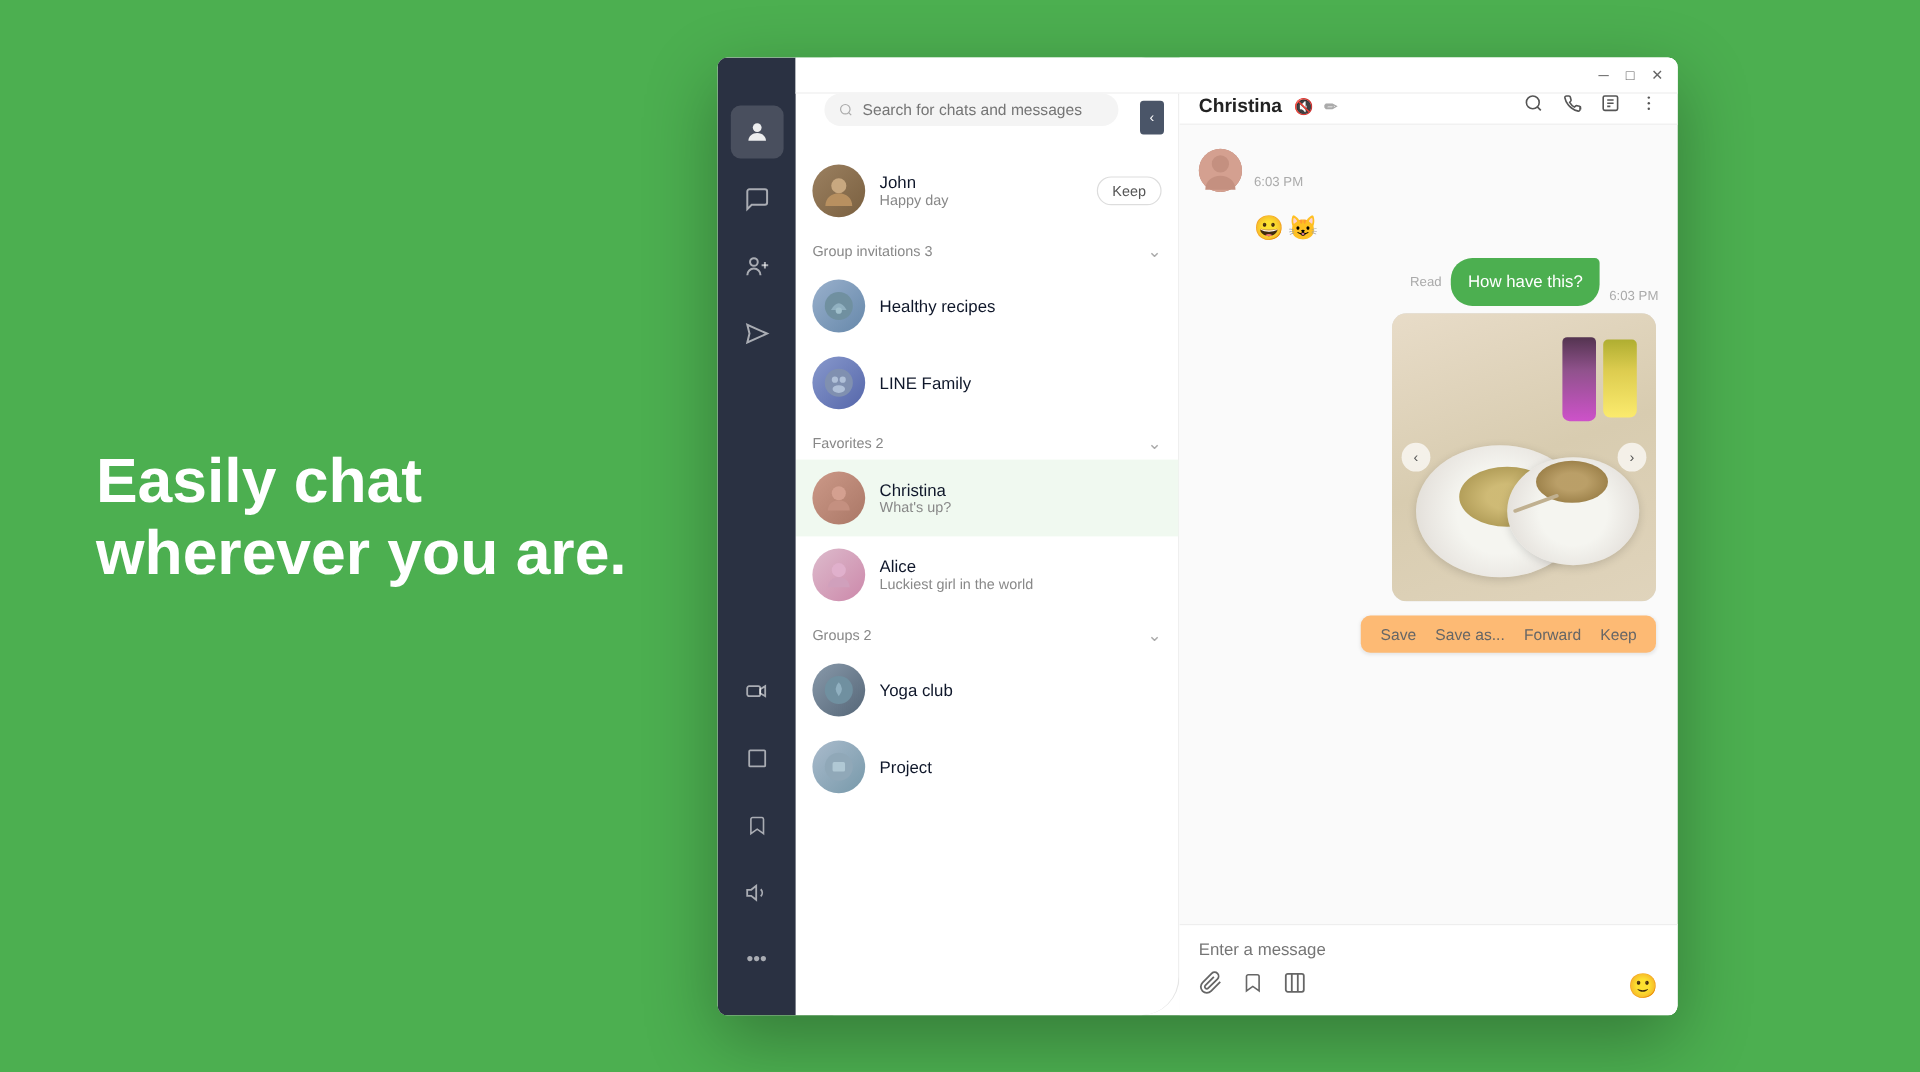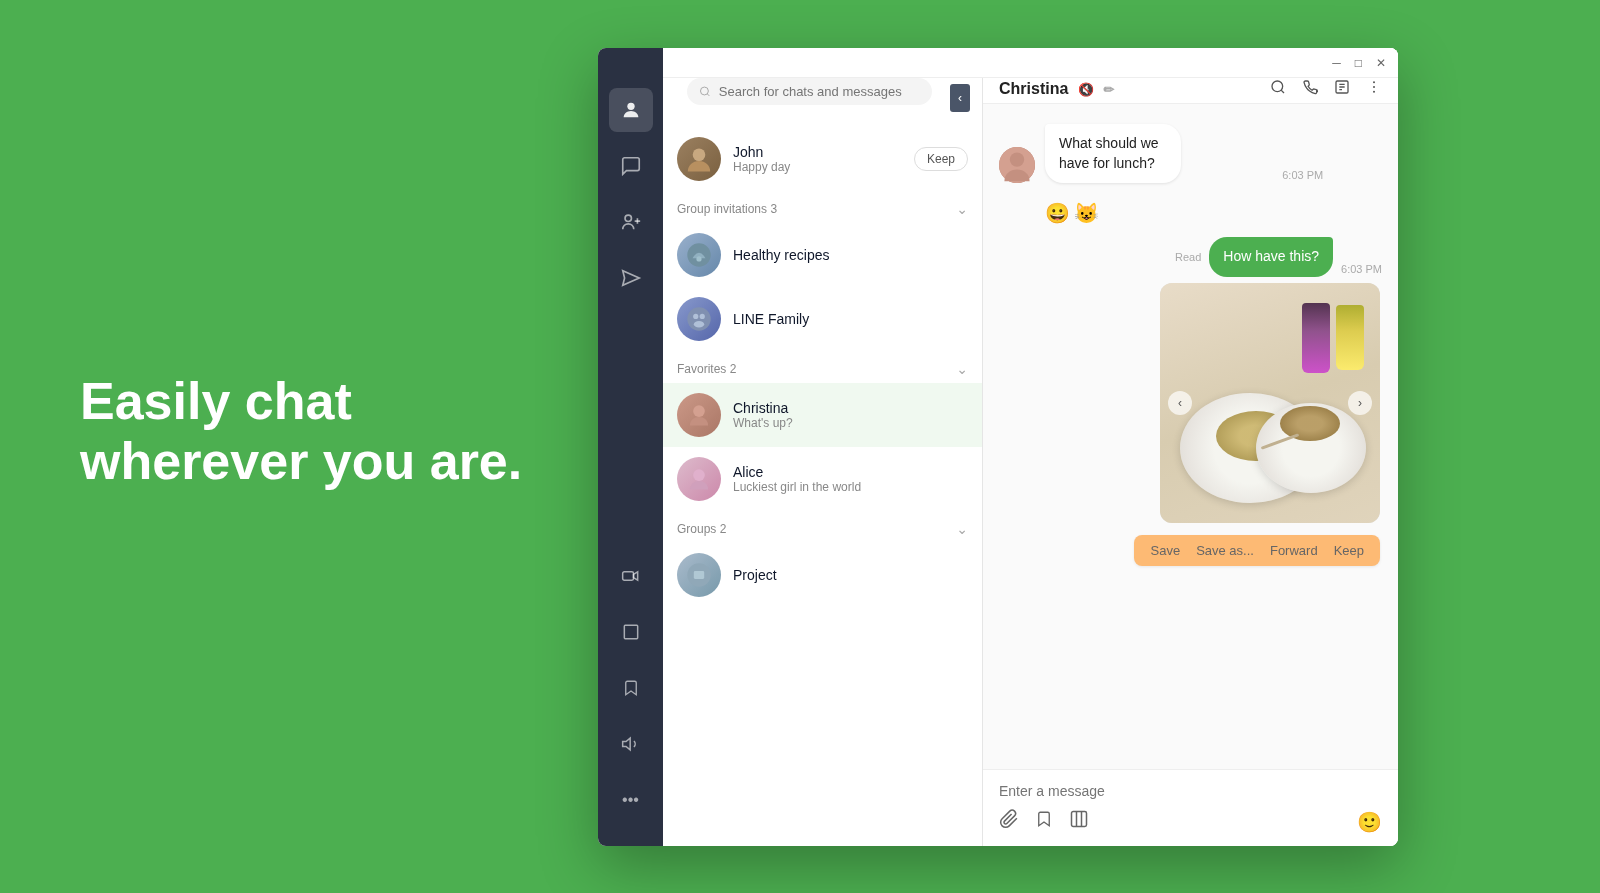--- a/index.html
+++ b/index.html
@@ -111,20 +111,21 @@
     }
 
     
     .chat-list-panel {
       width: 320px;
       background: #fff;
       border-right: 1px solid #e5e5e5;
       display: flex;
       flex-direction: column;
       padding-top: 30px;
+      border-radius: 32px;
     }
     .search-bar {
       margin: 0 12px 12px 12px;
       background: #f4f4f4;
       border-radius: 20px;
       display: flex;
       align-items: center;
       padding: 6px 12px;
       gap: 8px;
     }
@@ -627,20 +628,31 @@
         <div class="chat-name">Alice</div>
         <div class="chat-preview">Luckiest girl in the world</div>
       </div>
     </div>
 
     <div class="section-header">
       <span>Groups 2</span>
       <span class="chevron">⌄</span>
     </div>
 
+    <div class="chat-item">
+      <div class="avatar av-yoga">
+        <svg width="26" height="26" viewBox="0 0 40 40">
+          <circle cx="20" cy="20" r="18" fill="#7090a0"></circle>
+          <path d="M20 10 Q28 18 20 28 Q12 18 20 10" fill="#90b0c0"></path>
+        </svg>
+      </div>
+      <div class="chat-info">
+        <div class="chat-name">Yoga club</div>
+      </div>
+    </div>
 
     <div class="chat-item">
       <div class="avatar av-project">
         <svg width="26" height="26" viewBox="0 0 40 40">
           <circle cx="20" cy="20" r="18" fill="#90a8b8"></circle>
           <rect x="12" y="14" width="16" height="12" rx="2" fill="#b0c8d4"></rect>
         </svg>
       </div>
       <div class="chat-info">
         <div class="chat-name">Project</div>
@@ -689,23 +701,20 @@
     <div class="messages-area">
 
       <div class="message-row incoming">
         <div class="msg-avatar">
           <svg width="36" height="36" viewBox="0 0 40 40">
             <circle cx="20" cy="20" r="20" fill="#d4a090"></circle>
             <circle cx="20" cy="14" r="8" fill="#c49080"></circle>
             <path d="M6 38c0-8 6.3-13 14-13s14 5 14 13" fill="#c49080"></path>
           </svg>
         </div>
-        <div>
-          <div class="bubble incoming-bubble">What should we have for lunch?</div>
-        </div>
         <span class="msg-meta">6:03 PM</span>
       </div>
 
       <div class="emoji-row">
         <span style="font-size:20px;">😀</span>
         <span style="font-size:20px;">😺</span>
       </div>
 
       <div style="display:flex;flex-direction:column;align-items:flex-end;">
         <div style="display:flex;align-items:center;gap:8px;justify-content:flex-end;">

